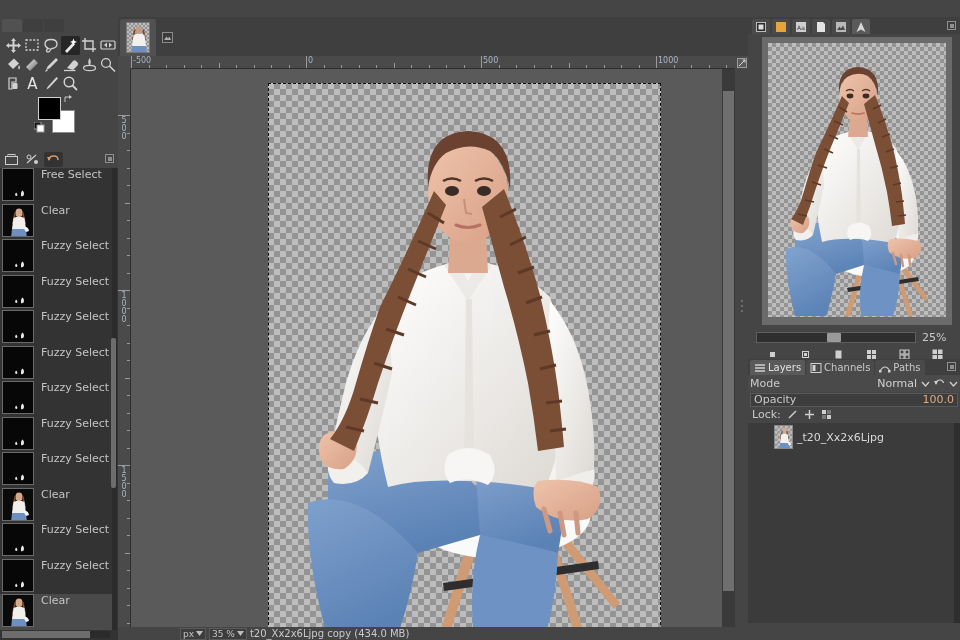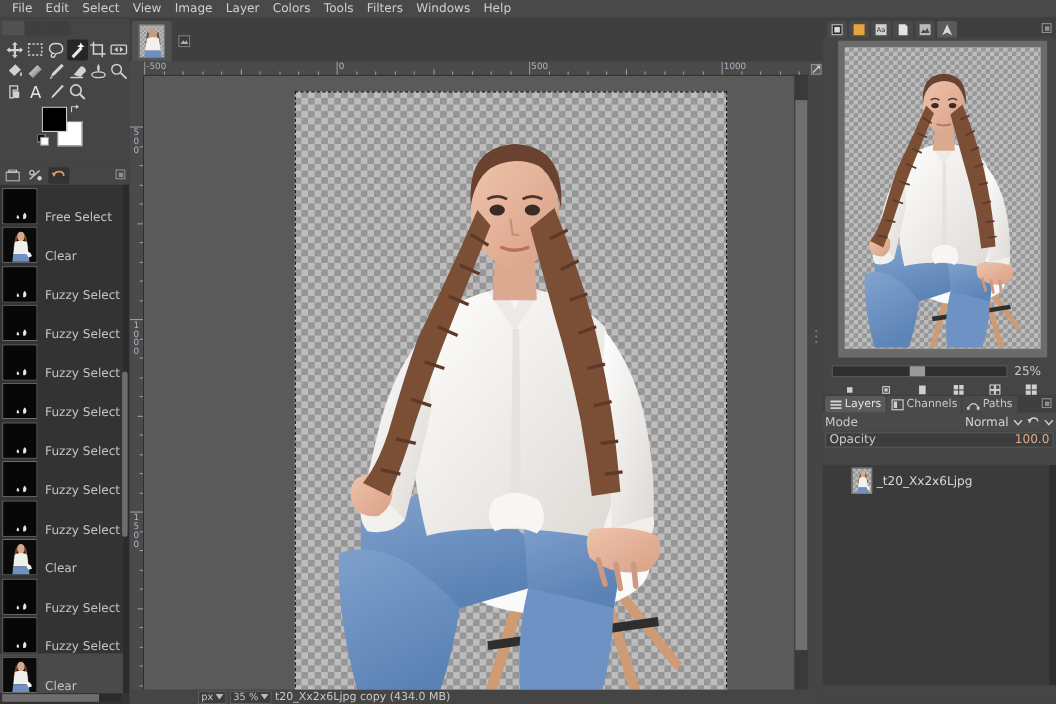--- a/index.html
+++ b/index.html
@@ -55,21 +55,21 @@
   .hist-tabrow {
     height: 17px; background: #454545; display: flex; align-items: center;
     padding-left: 2px; gap: 2px; position: relative;
   }
   .hist-tab { width: 19px; height: 15px; display:flex; align-items:center; justify-content:center; border-radius:2px; }
   .hist-tab.sel { background: #333333; }
   .hist-menubtn { position: absolute; right: 4px; top: 3px; width: 9px; height: 9px; border: 1px solid #8f8f8f; }
   .hist-menubtn::after { content:""; display:block; width:4px; height:4px; background:#8f8f8f; margin:2px 0 0 2px; }
   .histlist { position: absolute; left: 0; top: 17px; width: 112px; height: 462px; overflow: hidden; }
   .hist-row {
-    display: flex; align-items: flex-end; height: 35.5px; padding-left: 2px;
+    display: flex; align-items: flex-start; height: 35.5px; padding-left: 2px;
   }
   .hist-row.sel { background: #4a4a4a; }
   .hist-thumb {
     width: 32px; height: 33px; background: #000; border: 1px solid #6a6a6a;
     flex: 0 0 auto; position: relative; overflow: hidden;
   }
   .hist-label { margin-left: 7px; font-size: 11px; color: #c3c3c3; white-space: nowrap; }
   .hist-vscroll {
     position: absolute; right: 1px; top: 17px; width: 5px; height: 462px; background: #2b2b2b;
   }
@@ -200,33 +200,20 @@
   .ld-vscroll { position: absolute; right: 0; top: 64px; width: 6px; height: 200px; background: #2e2e2e; }
 
   .dock-edge-dots { position:absolute; left:741px; top:300px; width:3px;height:16px; display:flex;flex-direction:column;gap:3px;}
   .dock-edge-dots i{width:2px;height:2px;background:#7d7d7d;border-radius:50%;display:block;}
 </style>
 </head>
 <body>
 
 <div id="app">
 
-  <div class="menubar" id="menubar">
-      <div class="menuitem">File</div>
-      <div class="menuitem">Edit</div>
-      <div class="menuitem">Select</div>
-      <div class="menuitem">View</div>
-      <div class="menuitem">Image</div>
-      <div class="menuitem">Layer</div>
-      <div class="menuitem">Colors</div>
-      <div class="menuitem">Tools</div>
-      <div class="menuitem">Filters</div>
-      <div class="menuitem">Windows</div>
-      <div class="menuitem">Help</div>
-    </div>
 
   <div class="toolbox">
     <div class="tb-tabrow">
       <div class="tb-tab sel"></div>
       <div class="tb-tab"></div>
       <div class="tb-tab"></div>
     </div>
     <div class="toolgrid" id="toolgrid">
         <div class="tool">
           <svg width="19" height="19" viewBox="0 0 19 19">
@@ -917,20 +904,35 @@
         <svg class="chev" viewBox="0 0 9 9">
             <path d="M1 3 L4.5 7 L8 3" stroke="#cfcfcf" stroke-width="1.3" fill="none"></path>
           </svg>
       </div>
 
       <div class="opacrow">
         <span class="opac-label">Opacity</span>
         <span class="opac-val">100.0</span>
       </div>
 
+      <div class="lockrow">
+        <span class="lock-label">Lock:</span>
+        <svg width="11" height="11" viewBox="0 0 11 11">
+          <path d="M2 9 L9 2" stroke="#cfcfcf" stroke-width="1.5"></path>
+        </svg>
+        <svg width="11" height="11" viewBox="0 0 11 11">
+          <path d="M5.5 1 L5.5 10 M1 5.5 L10 5.5" stroke="#cfcfcf" stroke-width="1.5"></path>
+        </svg>
+        <svg width="11" height="11" viewBox="0 0 11 11">
+          <rect x="1" y="1" width="4" height="4" fill="#cfcfcf"></rect>
+          <rect x="6" y="1" width="4" height="4" fill="#777"></rect>
+          <rect x="1" y="6" width="4" height="4" fill="#777"></rect>
+          <rect x="6" y="6" width="4" height="4" fill="#cfcfcf"></rect>
+        </svg>
+      </div>
 
       <div class="layerlist" id="layerlist">
           <div class="layer-row">
             <div class="eye"></div>
             <div class="layer-thumb">
               <div class="checker" style="background-size:5px 5px;background-position:0 0,2.5px 2.5px;"></div>
               <svg viewBox="0 0 19 24" width="19" height="24" style="position:absolute;inset:0;">
                 <ellipse cx="9.5" cy="5" rx="2.3" ry="2.9" fill="#d8ab90"></ellipse>
                 <path d="M6.8 4.5 Q5.8 9 5 13 L6.4 13 Q7.2 9 7.8 5.2 Z" fill="#7a4c34"></path>
                 <path d="M12.2 4.5 Q13.2 9 14 13 L12.6 13 Q11.8 9 11.2 5.2 Z" fill="#7a4c34"></path>

